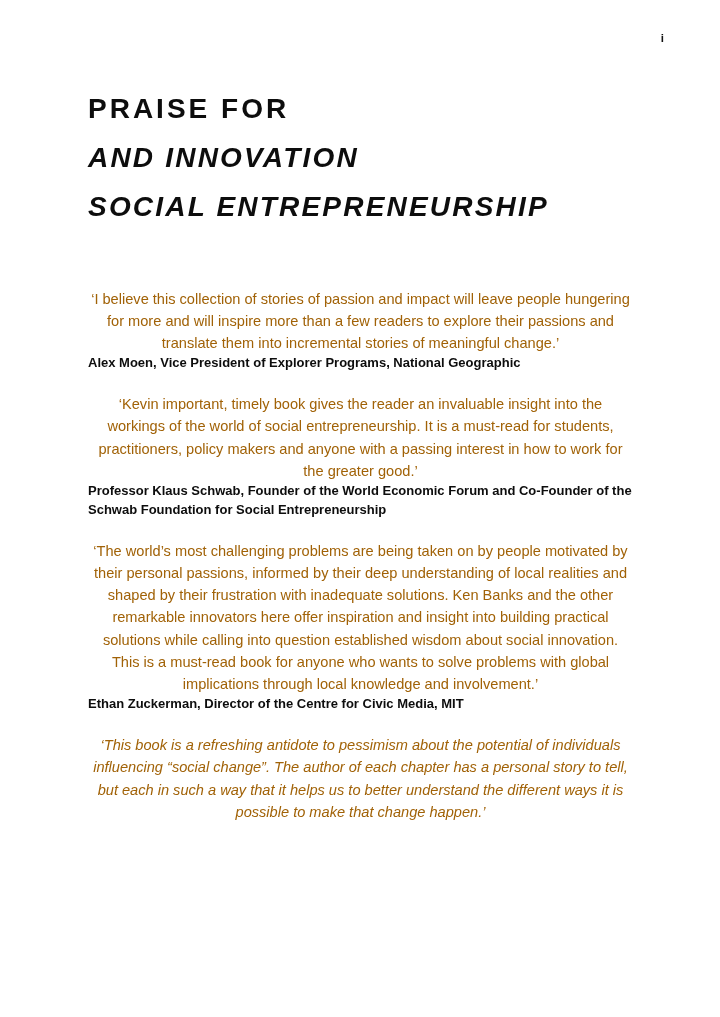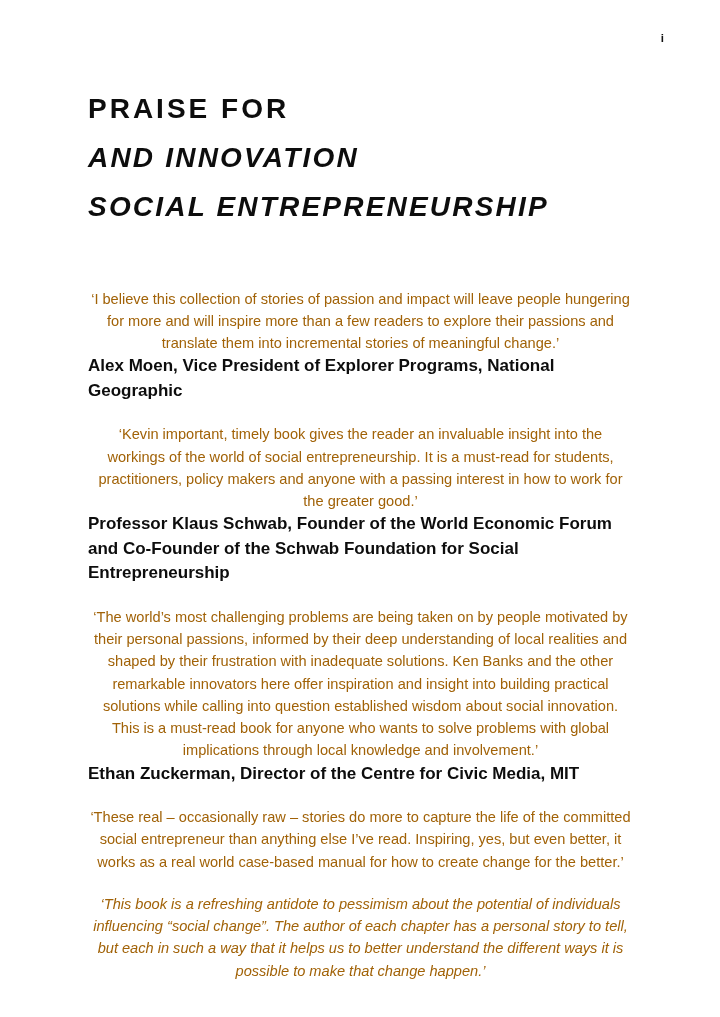--- a/index.html
+++ b/index.html
@@ -81,21 +81,21 @@
     margin: 0;
     font-size: 14.6px;
     line-height: 1.525;
     font-weight: 400;
     color: #a16207;
     text-align: center;
     hyphens: none;
   }
   .quote-attribution {
     margin: 0;
-    font-size: 17px;
+    font-size: 13px;
     line-height: 1.44;
     font-weight: 700;
     color: #0d0d0d;
     text-align: left;
   }
 </style>
 </head>
 <body>
 
 <div class="page">
@@ -121,21 +121,20 @@
         <p class="quote-text">‘Kevin important, timely book gives the reader an invaluable insight into the workings of the world of social entrepreneurship. It is a must-read for students, practitioners, policy makers and anyone with a passing interest in how to work for the greater good.’</p>
         <p class="quote-attribution">Professor Klaus Schwab, Founder of the World Economic Forum and Co-Founder of the Schwab Foundation for Social Entrepreneurship</p>
       </div>
 
       <div class="quote-block">
         <p class="quote-text">‘The world’s most challenging problems are being taken on by people motivated by their personal passions, informed by their deep understanding of local realities and shaped by their frustration with inadequate solutions. Ken Banks and the other remarkable innovators here offer inspiration and insight into building practical solutions while calling into question established wisdom about social innovation. This is a must-read book for anyone who wants to solve problems with global implications through local knowledge and involvement.’</p>
         <p class="quote-attribution">Ethan Zuckerman, Director of the Centre for Civic Media, MIT</p>
       </div>
 
       <div class="quote-block">
-        <p class="quote-text">‘These real – occasionally raw – stories do more to capture the life of the committed social entrepreneur than anything else I’ve read. Inspiring, yes, but even better, it works as a real world case-based manual for how to create change for the better.’</p>
       </div>
 
       <div class="quote-block">
         <p class="quote-text">‘This book is a refreshing antidote to pessimism about the potential of individuals influencing “social change”. The author of each chapter has a personal story to tell, but each in such a way that it helps us to better understand the different ways it is possible to make that change happen.’</p>
       </div>
 
     </div>
   </div>
 </div>
 

